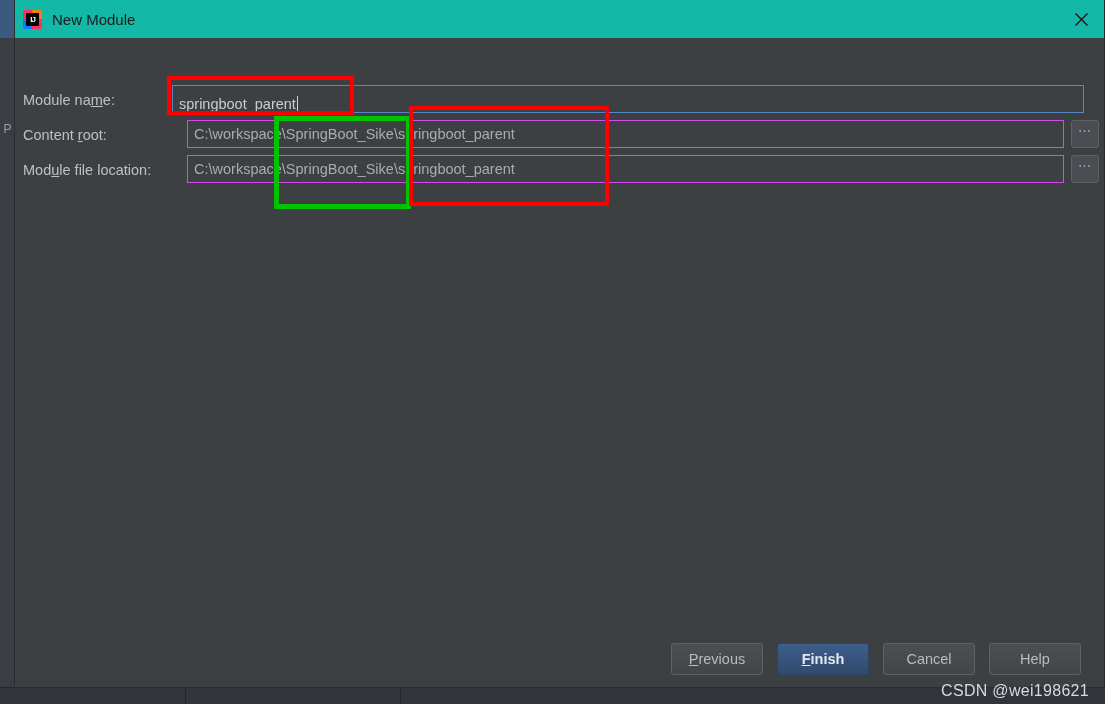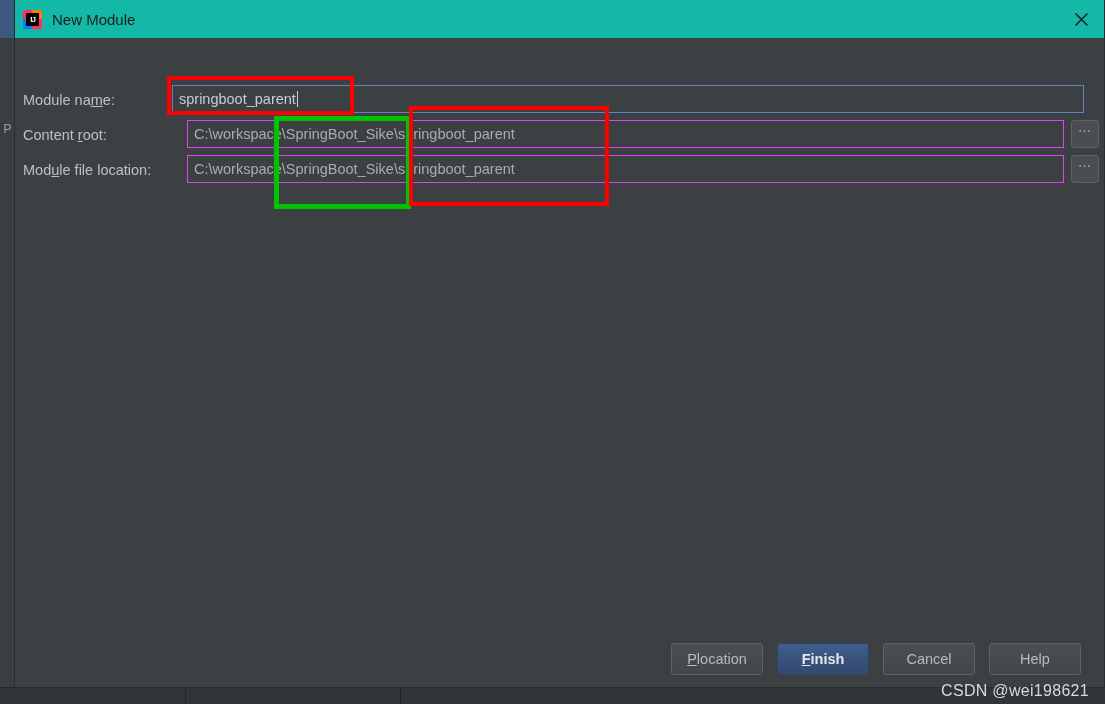--- a/index.html
+++ b/index.html
@@ -149,20 +149,21 @@
     padding: 0 6px;
     display: flex;
     align-items: center;
     outline: none;
   }
   .text-field.focused {
     border: 1px solid #5a87c4;
     border-top-color: #5a87c4;
     background: #3c4043;
     color: #c9ccd0;
+    align-items: flex-end;
   }
   .caret {
     display: inline-block;
     width: 1px;
     height: 16px;
     background: #d0d3d6;
     margin-left: 1px;
     vertical-align: middle;
   }
   .browse-button {
@@ -283,21 +284,21 @@
     <div class="browse-button" style="left:1056px; top:117px;">⋯</div>
 
     <div class="annot red" style="left:152px; top:38px;  width:187px; height:39px;"></div>
     <div class="annot green" style="left:259px; top:78px;  width:137px; height:93px;"></div>
     <div class="annot red" style="left:394px; top:68px;  width:200px; height:100px;"></div>
   </div>
 
   <div id="footer">
     <div class="dlg-button" style="left:656px; width:92px;">
         <u>P</u>
-        <span>location</span>
+        <span>revious</span>
       </div>
     <div class="dlg-button primary" style="left:762px; width:92px;">
         <u>F</u>
         <span>inish</span>
       </div>
     <div class="dlg-button" style="left:868px; width:92px;">
         <span>Cancel</span>
       </div>
     <div class="dlg-button" style="left:974px; width:92px;">
         <span>Help</span>

